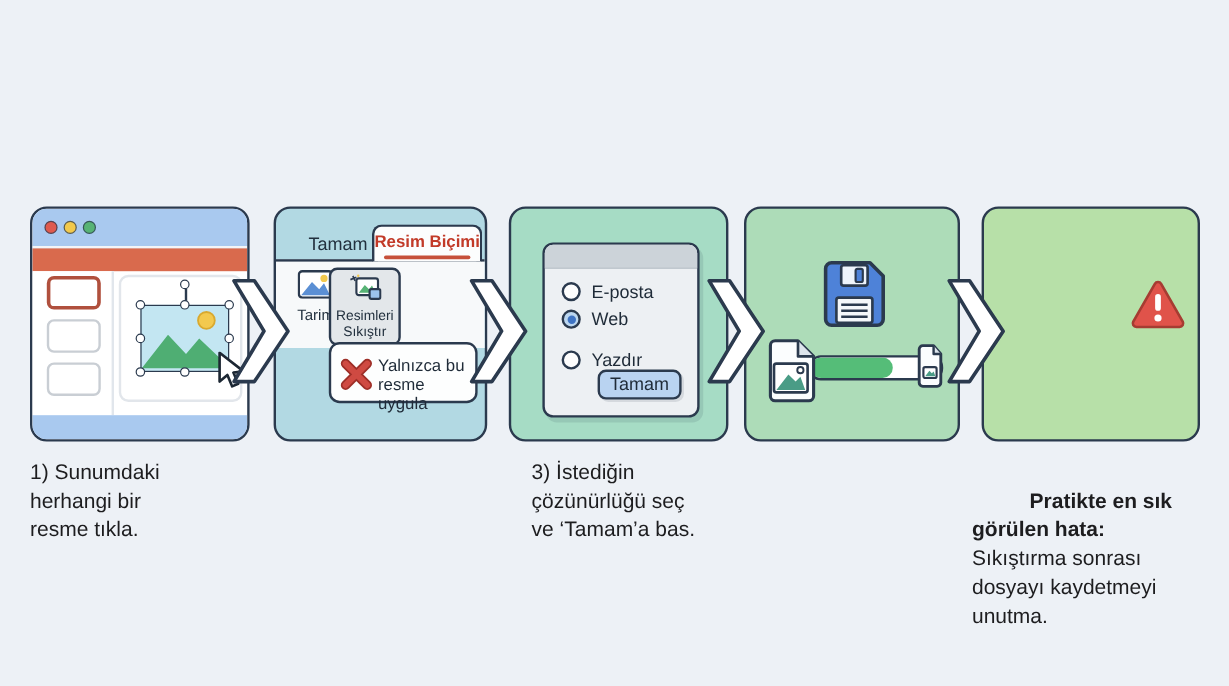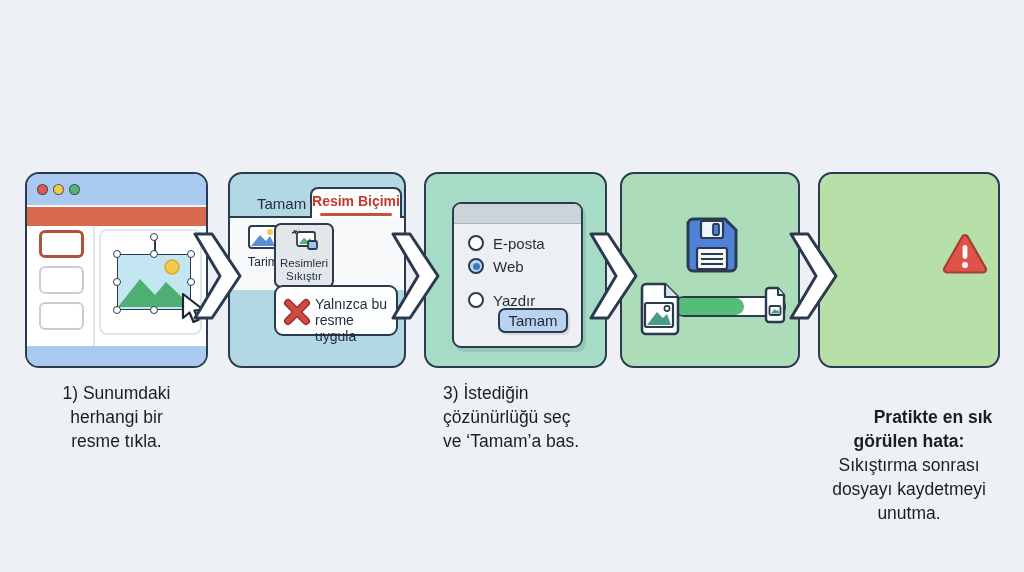--- a/index.html
+++ b/index.html
@@ -67,21 +67,21 @@
   .fill{position:absolute;left:0;top:0;bottom:0;background:#55bd78;border-radius:0 9px 9px 0;}
   .file-small{position:absolute;left:141px;top:112px;z-index:3;}
 
   
   .save-btn{position:absolute;left:27px;top:83px;width:122px;height:46px;background:#bdd5f2;border:2.5px solid #2b3a4e;border-radius:10px;box-sizing:border-box;display:flex;align-items:center;justify-content:center;gap:9px;box-shadow:2px 3px 0 rgba(43,58,78,.12);}
   .save-btn .lbl{font-size:26px;color:#16202c;}
   .warn{position:absolute;left:121px;top:58px;z-index:4;}
 
   
   .caption{position:absolute;top:381px;font-size:17.5px;line-height:24px;color:#1d1d1f;white-space:pre-line;}
-  .cap-center{text-align:center;}
+  .cap-center{text-align:left;}
   #cap1{left:25px;width:183px;}
   #cap2{left:218px;width:198px;}
   #cap3{left:443px;width:170px;text-align:left;}
   #cap4{left:633px;width:172px;text-align:left;}
   #cap5{left:810px;width:198px;}
   #cap5 .bold{font-weight:700;margin-left:48px;}
 </style>
 </head>
 <body>
 

